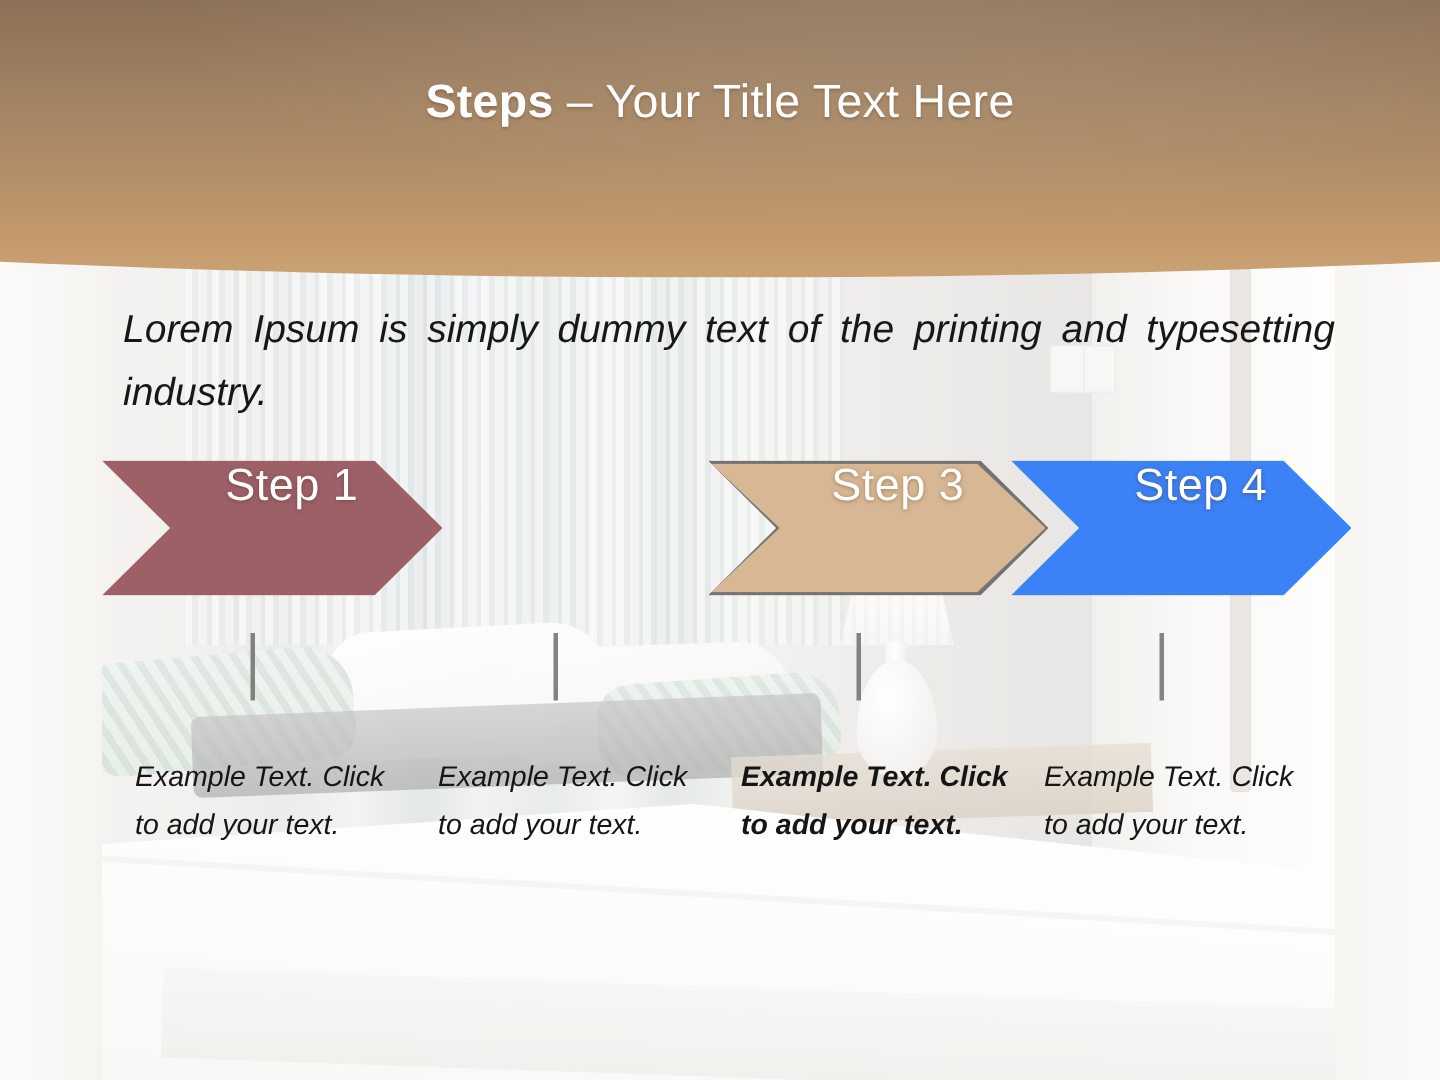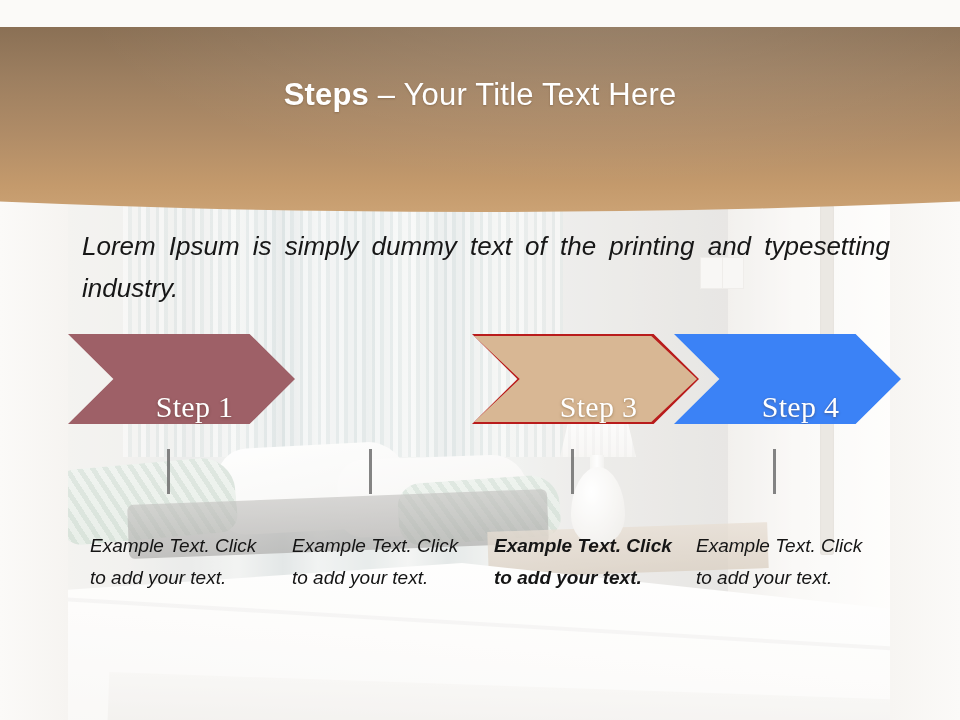--- a/index.html
+++ b/index.html
@@ -5,21 +5,21 @@
   * { margin:0; padding:0; box-sizing:border-box; }
   html,body { width:960px; height:720px; }
   body {
     font-family:"Liberation Sans", sans-serif;
     background:#fbfaf8;
     overflow:hidden;
     position:relative;
   }
 
   
-  .slide { position:absolute; inset:0; overflow:hidden; background:#fdfcfa;margin-top:27px; }
+  .slide { position:absolute; inset:0; overflow:hidden; background:#fdfcfa; }
 
   
   .photo { position:absolute; left:68px; top:0; width:822px; height:720px; overflow:hidden; }
   .photo .wall {
     position:absolute; inset:0;
     background:
       linear-gradient(90deg,
         #eceae6 0px, #e8e7e3 60px,
         #dcdedc 120px, #e9ebe9 170px,
         #cfd6d6 215px, #e7eae9 250px,
@@ -178,24 +178,23 @@
   .lead {
     position:absolute; left:82px; top:198px; width:808px;
     font-size:26px; font-style:italic; color:#171717;
     line-height:1.62; text-align:justify;
   }
 
   
   .steps { position:absolute; left:0; top:307px; width:960px; height:92px; }
   .chev {
     position:absolute; top:0; height:90px;
-    display:flex; align-items:flex-end; justify-content:center;
+    display:flex; align-items:flex-start; justify-content:center;
     clip-path:polygon(0 0, 80% 0, 100% 50%, 80% 100%, 0 100%, 20% 50%);
     filter:drop-shadow(2px 3px 2px rgba(90,70,60,.33));
-    font-family:Liberation Serif, serif;
   }
   .chev-label {
     font-size:30px; color:#ffffff; font-weight:400;
     letter-spacing:.3px; margin-left:26px;
     text-shadow:0 1px 3px rgba(70,45,30,.45);
   }
   .chev.accent .chev-label { text-shadow:0 1px 3px rgba(120,92,52,.6); }
 
   
   .tick { position:absolute; top:422px; width:3px; height:45px; background:#6f6f6f; opacity:.85; }
@@ -247,21 +246,21 @@
       <b>Steps</b><span> – Your Title Text Here</span>
     </div>
   </div>
 
   <div class="lead">Lorem Ipsum is simply dummy text of the printing and typesetting industry.</div>
 
   <div class="steps">
     <div class="chev" id="chev0" style="left: 68px; width: 227px; z-index: 10; background: rgb(158, 96, 103);">
       <span class="chev-label">Step 1</span>
     </div>
-    <div class="chev accent" id="chev2" style="left: 472px; width: 227px; z-index: 8; background: #b91c1c;">
+    <div class="chev accent" id="chev2" style="left: 472px; width: 227px; z-index: 8; background: #737373;">
         <div style="position: absolute; inset: 2px; background: rgb(216, 183, 148); clip-path: polygon(0px 0px, 79.5% 0px, 100% 50%, 79.5% 100%, 0px 100%, 20.5% 50%);"></div>
       <span class="chev-label" style="position: relative;">Step 3</span>
     </div>
     <div class="chev" id="chev3" style="left: 674px; width: 227px; z-index: 7; background: #3b82f6;">
       <span class="chev-label">Step 4</span>
     </div>
   </div>
 
   <div class="tick" id="tick0" style="left: 167px; background: rgb(111, 111, 111);"></div>
   <div class="tick" id="tick1" style="left: 369px; background: rgb(111, 111, 111);"></div>

